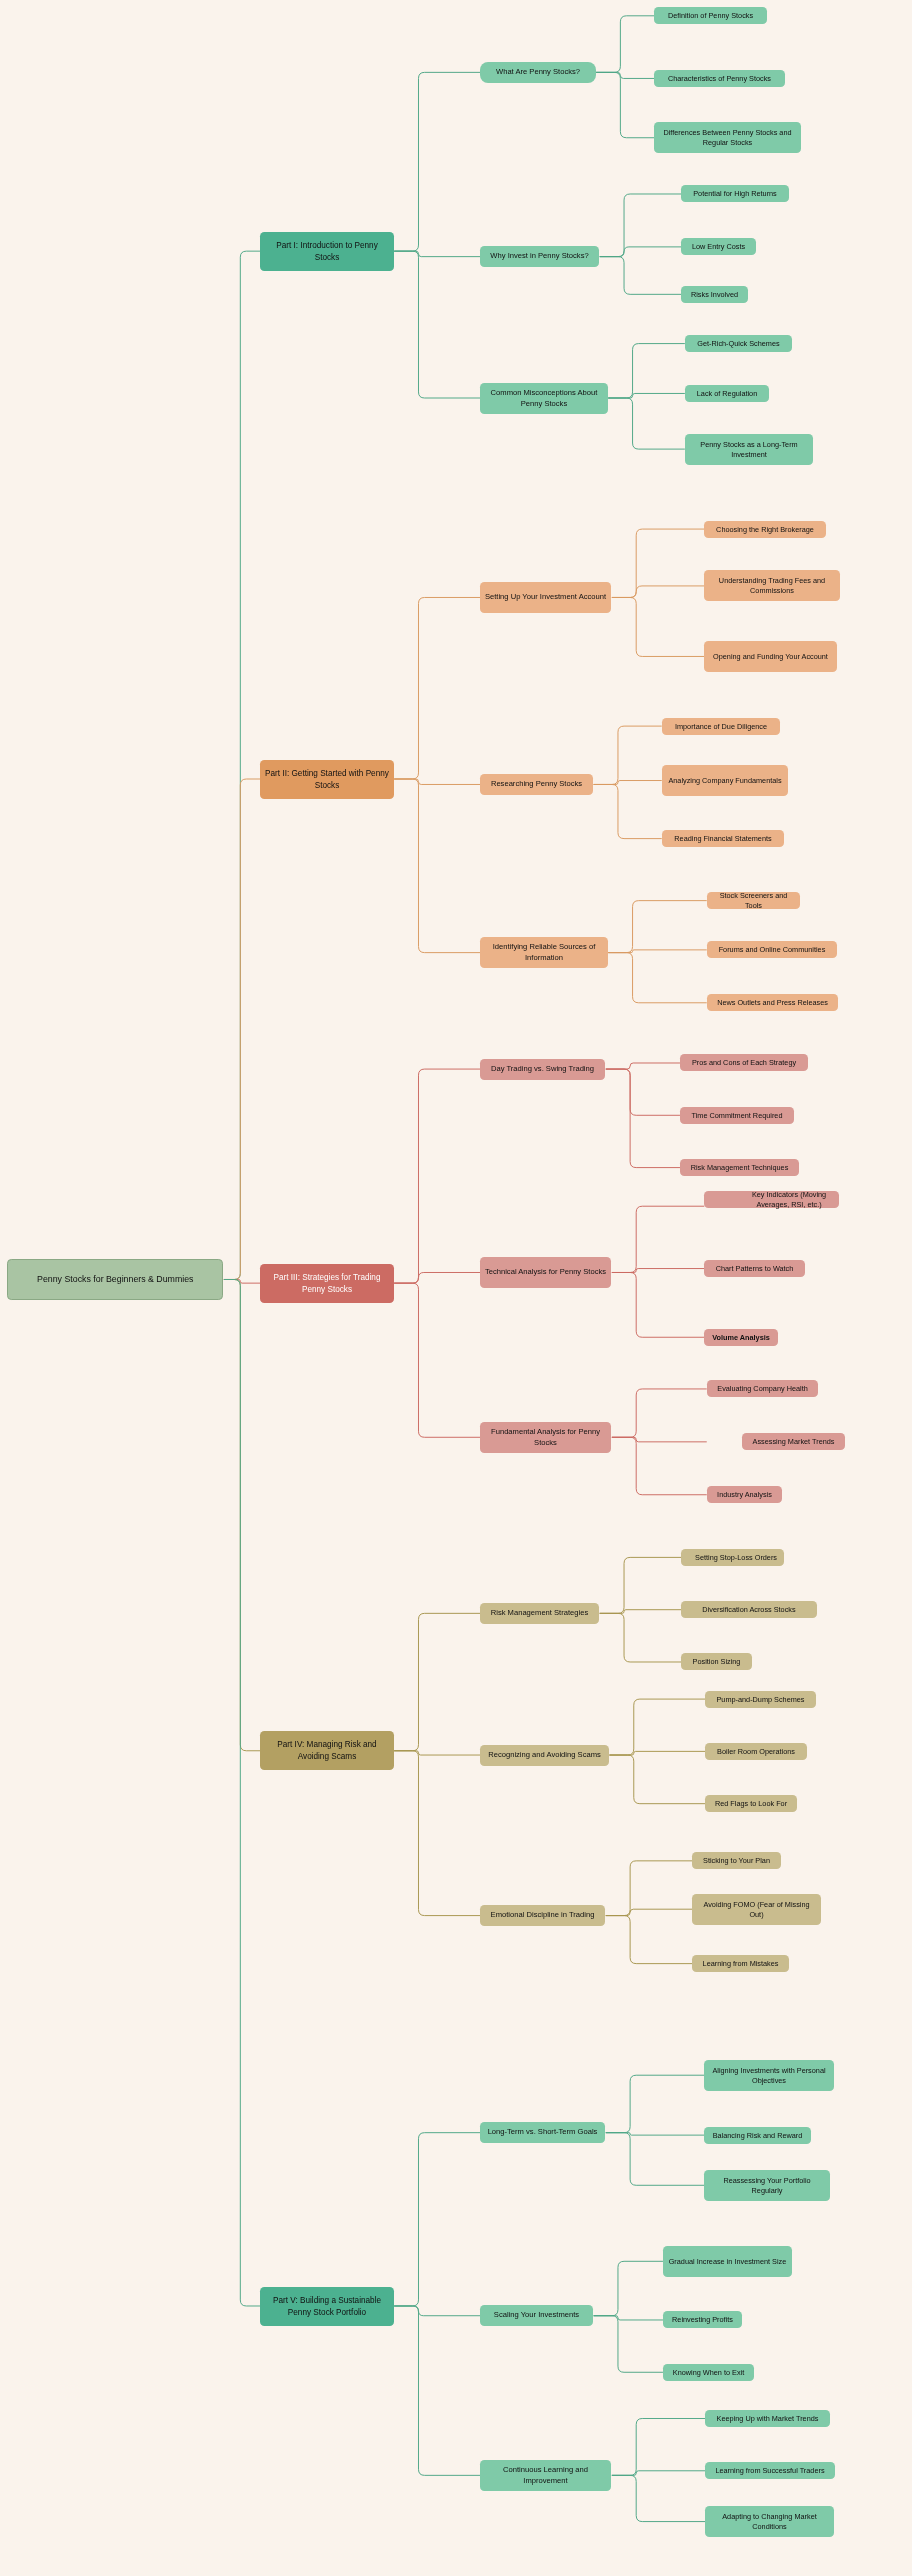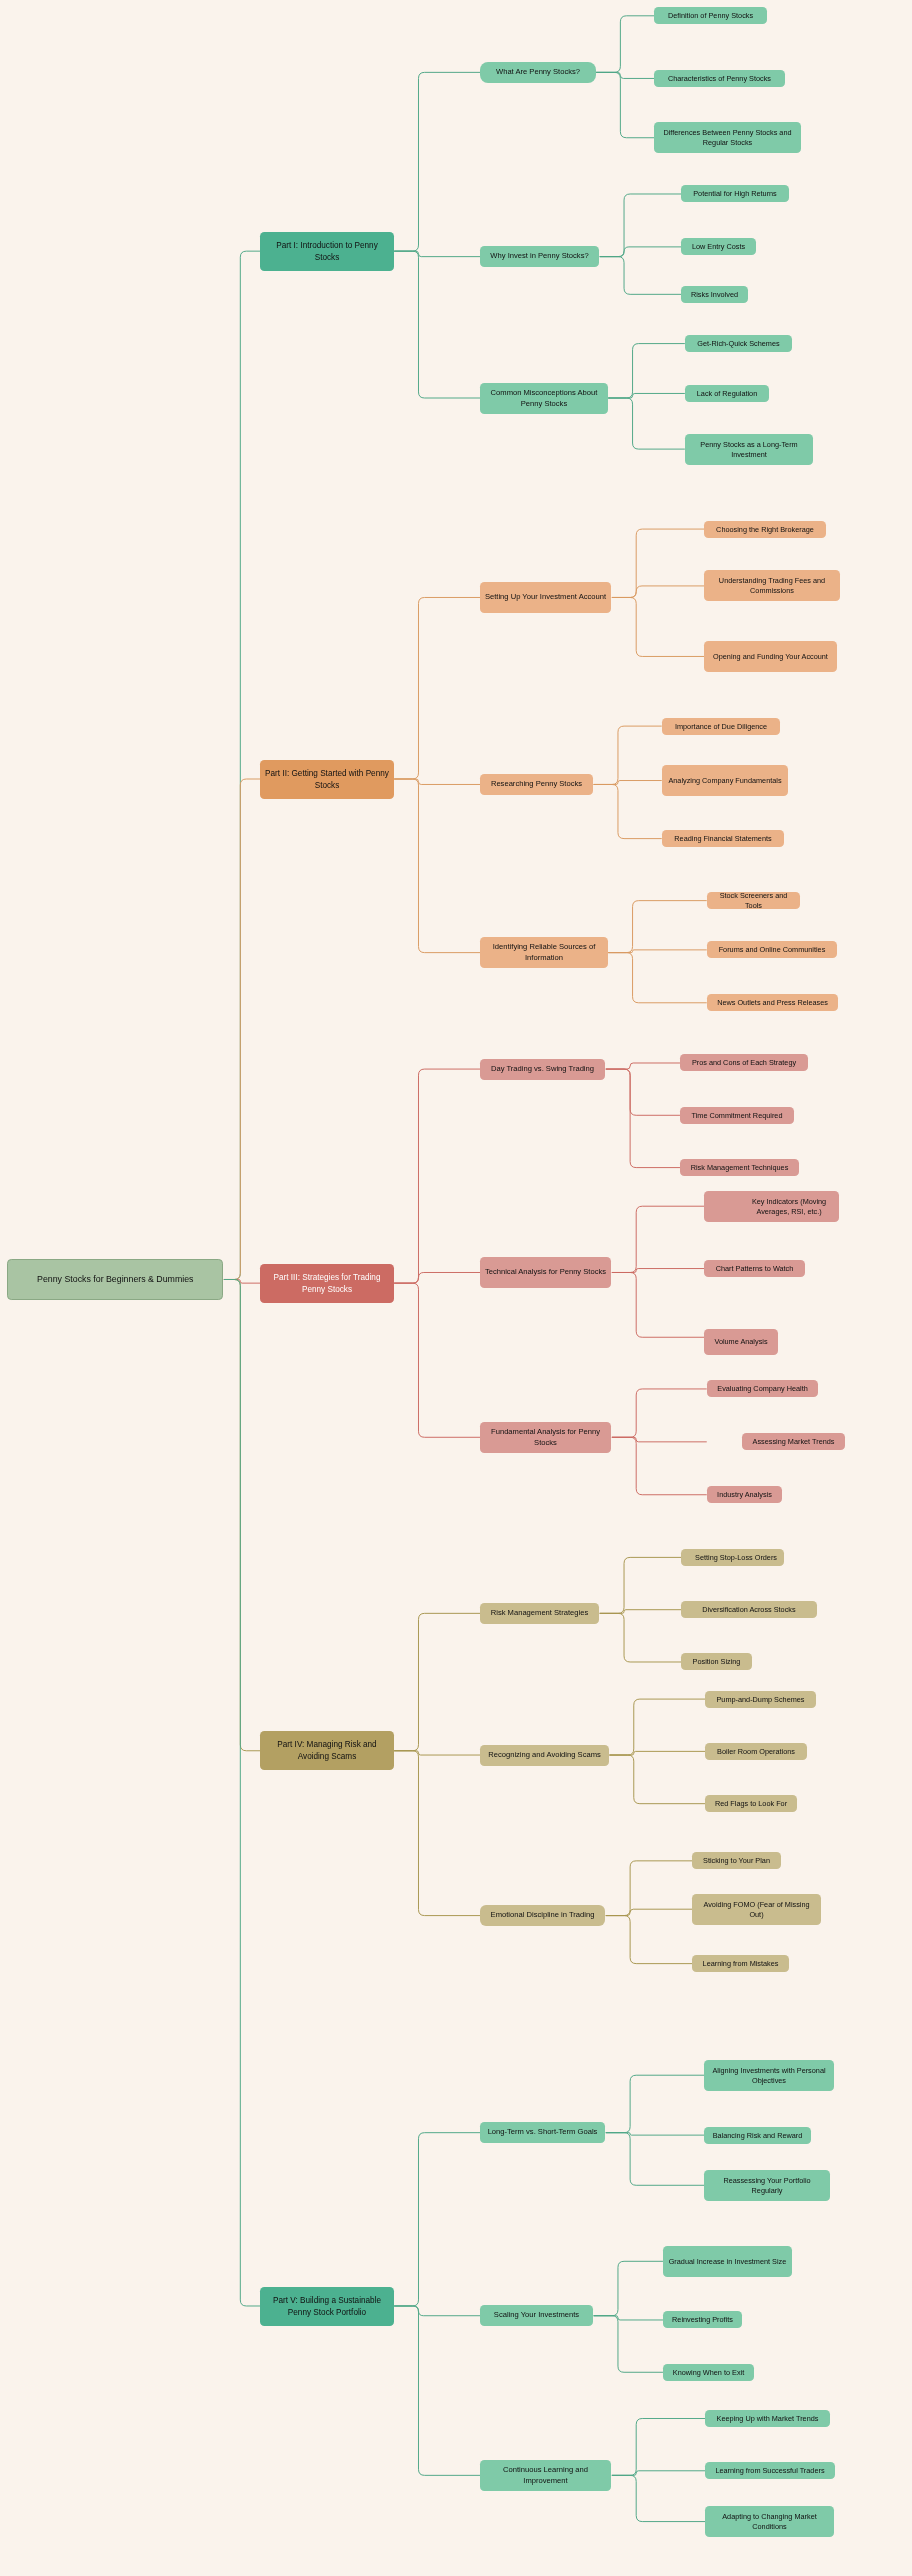--- a/index.html
+++ b/index.html
@@ -125,37 +125,37 @@
     <div class="node n-l2" style="left: 480px; top: 937px; width: 128px; height: 31px; background: rgb(235, 178, 136); color: rgb(17, 17, 17);"><span>Identifying Reliable Sources of Information</span></div>
     <div class="node n-l3" style="left: 707px; top: 892px; width: 93px; height: 17px; background: rgb(235, 178, 136); color: rgb(17, 17, 17);"><span>Stock Screeners and Tools</span></div>
     <div class="node n-l3" style="left: 707px; top: 941px; width: 130px; height: 17px; background: rgb(235, 178, 136); color: rgb(17, 17, 17);"><span>Forums and Online Communities</span></div>
     <div class="node n-l3" style="left: 707px; top: 994px; width: 131px; height: 17px; background: rgb(235, 178, 136); color: rgb(17, 17, 17);"><span>News Outlets and Press Releases</span></div>
     <div class="node n-l1" style="left: 260px; top: 1264px; width: 134px; height: 39px; background: rgb(204, 107, 99); color: rgb(255, 255, 255);"><span>Part III: Strategies for Trading Penny Stocks</span></div>
     <div class="node n-l2" style="left: 480px; top: 1059px; width: 125px; height: 20.7px; background: rgb(217, 154, 148); color: rgb(17, 17, 17);"><span>Day Trading vs. Swing Trading</span></div>
     <div class="node n-l3" style="left: 680px; top: 1054px; width: 128px; height: 17px; background: rgb(217, 154, 148); color: rgb(17, 17, 17);"><span>Pros and Cons of Each Strategy</span></div>
     <div class="node n-l3" style="left: 680px; top: 1107px; width: 114px; height: 17px; background: rgb(217, 154, 148); color: rgb(17, 17, 17);"><span>Time Commitment Required</span></div>
     <div class="node n-l3" style="left: 680px; top: 1159px; width: 119px; height: 17px; background: rgb(217, 154, 148); color: rgb(17, 17, 17);"><span>Risk Management Techniques</span></div>
     <div class="node n-l2" style="left: 480px; top: 1257px; width: 131px; height: 31px; background: rgb(217, 154, 148); color: rgb(17, 17, 17);"><span>Technical Analysis for Penny Stocks</span></div>
-    <div class="node n-l3" style="left: 704px; top: 1191px; width: 135px; height: 31px; background: rgb(217, 154, 148); color: rgb(17, 17, 17); padding-left: 40px;"><span>Key Indicators (Moving Averages, RSI, etc.)</span></div>
+    <div class="node n-l3" style="left: 704px; top: 1191px; width: 135px; height: 17px; background: rgb(217, 154, 148); color: rgb(17, 17, 17); padding-left: 40px;"><span>Key Indicators (Moving Averages, RSI, etc.)</span></div>
     <div class="node n-l3" style="left: 704px; top: 1260px; width: 101px; height: 17px; background: rgb(217, 154, 148); color: rgb(17, 17, 17);"><span>Chart Patterns to Watch</span></div>
-    <div class="node n-l3" style="left: 704px; top: 1329px; width: 74px; height: 26px; background: rgb(217, 154, 148); color: rgb(17, 17, 17);"><span>Volume Analysis</span></div>
+    <div class="node n-l3" style="left: 704px; top: 1329px; width: 74px; height: 17px; background: rgb(217, 154, 148); color: rgb(17, 17, 17); font-weight: bold;"><span>Volume Analysis</span></div>
     <div class="node n-l2" style="left: 480px; top: 1422px; width: 131px; height: 31px; background: rgb(217, 154, 148); color: rgb(17, 17, 17);"><span>Fundamental Analysis for Penny Stocks</span></div>
     <div class="node n-l3" style="left: 707px; top: 1380px; width: 111px; height: 17px; background: rgb(217, 154, 148); color: rgb(17, 17, 17);"><span>Evaluating Company Health</span></div>
     <div class="node n-l3" style="left: 707px; top: 1433px; width: 103px; height: 17px; background: rgb(217, 154, 148); color: rgb(17, 17, 17); margin-left: 35px;"><span>Assessing Market Trends</span></div>
     <div class="node n-l3" style="left: 707px; top: 1486px; width: 75px; height: 17px; background: rgb(217, 154, 148); color: rgb(17, 17, 17);"><span>Industry Analysis</span></div>
     <div class="node n-l1" style="left: 260px; top: 1731px; width: 134px; height: 39px; background: rgb(179, 160, 98); color: rgb(17, 17, 17);"><span>Part IV: Managing Risk and Avoiding Scams</span></div>
     <div class="node n-l2" style="left: 480px; top: 1603px; width: 119px; height: 20.7px; background: rgb(201, 188, 142); color: rgb(17, 17, 17);"><span>Risk Management Strategies</span></div>
     <div class="node n-l3" style="left: 681px; top: 1549px; width: 103px; height: 17px; background: rgb(201, 188, 142); color: rgb(17, 17, 17); padding-left: 12px;"><span>Setting Stop-Loss Orders</span></div>
     <div class="node n-l3" style="left: 681px; top: 1601px; width: 136px; height: 17px; background: rgb(201, 188, 142); color: rgb(17, 17, 17);"><span>Diversification Across Stocks</span></div>
     <div class="node n-l3" style="left: 681px; top: 1653px; width: 71px; height: 17px; background: rgb(201, 188, 142); color: rgb(17, 17, 17);"><span>Position Sizing</span></div>
     <div class="node n-l2" style="left: 480px; top: 1745px; width: 129px; height: 20.7px; background: rgb(201, 188, 142); color: rgb(17, 17, 17);"><span>Recognizing and Avoiding Scams</span></div>
     <div class="node n-l3" style="left: 705px; top: 1691px; width: 111px; height: 17px; background: rgb(201, 188, 142); color: rgb(17, 17, 17);"><span>Pump-and-Dump Schemes</span></div>
     <div class="node n-l3" style="left: 705px; top: 1743px; width: 102px; height: 17px; background: rgb(201, 188, 142); color: rgb(17, 17, 17);"><span>Boiler Room Operations</span></div>
     <div class="node n-l3" style="left: 705px; top: 1795px; width: 92px; height: 17px; background: rgb(201, 188, 142); color: rgb(17, 17, 17);"><span>Red Flags to Look For</span></div>
-    <div class="node n-l2" style="left: 480px; top: 1905px; width: 125px; height: 20.7px; background: rgb(201, 188, 142); color: rgb(17, 17, 17); border-radius: 6px;"><span>Emotional Discipline in Trading</span></div>
+    <div class="node n-l2" style="left: 480px; top: 1905px; width: 125px; height: 20.7px; background: rgb(201, 188, 142); color: rgb(17, 17, 17);"><span>Emotional Discipline in Trading</span></div>
     <div class="node n-l3" style="left: 692px; top: 1852px; width: 89px; height: 17px; background: rgb(201, 188, 142); color: rgb(17, 17, 17);"><span>Sticking to Your Plan</span></div>
     <div class="node n-l3" style="left: 692px; top: 1894px; width: 129px; height: 31px; background: rgb(201, 188, 142); color: rgb(17, 17, 17);"><span>Avoiding FOMO (Fear of Missing Out)</span></div>
     <div class="node n-l3" style="left: 692px; top: 1955px; width: 97px; height: 17px; background: rgb(201, 188, 142); color: rgb(17, 17, 17);"><span>Learning from Mistakes</span></div>
     <div class="node n-l1" style="left: 260px; top: 2287px; width: 134px; height: 39px; background: rgb(76, 177, 144); color: rgb(17, 17, 17);"><span>Part V: Building a Sustainable Penny Stock Portfolio</span></div>
     <div class="node n-l2" style="left: 480px; top: 2122px; width: 125px; height: 20.7px; background: rgb(127, 202, 168); color: rgb(17, 17, 17);"><span>Long-Term vs. Short-Term Goals</span></div>
     <div class="node n-l3" style="left: 704px; top: 2060px; width: 130px; height: 31px; background: rgb(127, 202, 168); color: rgb(17, 17, 17);"><span>Aligning Investments with Personal Objectives</span></div>
     <div class="node n-l3" style="left: 704px; top: 2127px; width: 107px; height: 17px; background: rgb(127, 202, 168); color: rgb(17, 17, 17);"><span>Balancing Risk and Reward</span></div>
     <div class="node n-l3" style="left: 704px; top: 2170px; width: 126px; height: 31px; background: rgb(127, 202, 168); color: rgb(17, 17, 17);"><span>Reassessing Your Portfolio Regularly</span></div>
     <div class="node n-l2" style="left: 480px; top: 2305px; width: 113px; height: 20.7px; background: rgb(127, 202, 168); color: rgb(17, 17, 17);"><span>Scaling Your Investments</span></div>
     <div class="node n-l3" style="left: 663px; top: 2246px; width: 129px; height: 31px; background: rgb(127, 202, 168); color: rgb(17, 17, 17);"><span>Gradual Increase in Investment Size</span></div>

